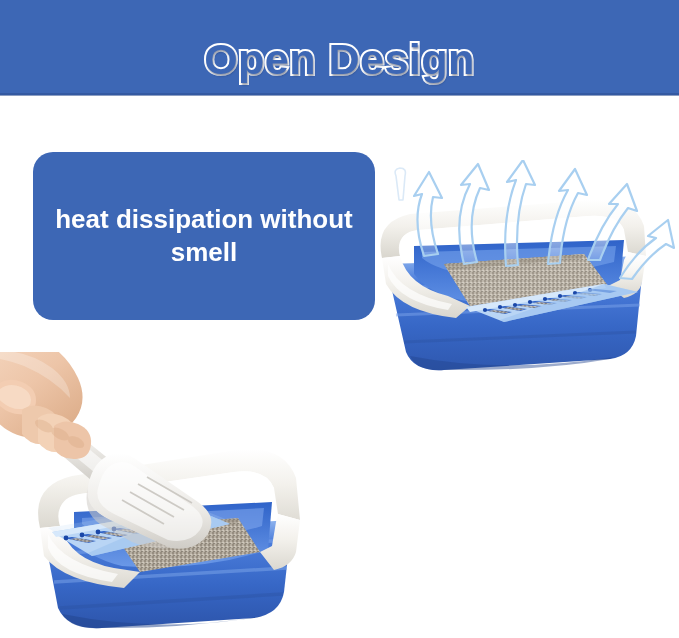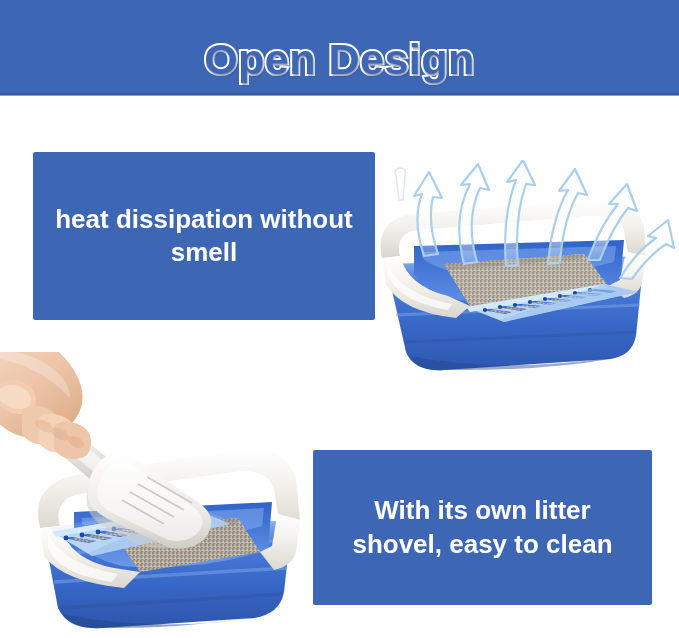--- a/index.html
+++ b/index.html
@@ -49,21 +49,21 @@
     -webkit-text-stroke: 4px #ffffff;
     paint-order: stroke fill;
     text-shadow: 1px 2px 2px rgba(20,35,70,.45);
     white-space: nowrap;
   }
 
   
   .callout {
     position: absolute;
     background: #3d67b5;
-    border-radius: 2px;
+    border-radius: 20px;
     color: #ffffff;
     display: flex;
     align-items: center;
     justify-content: center;
     text-align: center;
     font-weight: bold;
     line-height: 1.28;
     box-sizing: border-box;
     z-index: 6;
   }
@@ -384,17 +384,14 @@
           <ellipse cx="52" cy="74" rx="10" ry="5" transform="rotate(28 52 74)"></ellipse>
           <ellipse cx="68" cy="82" rx="10" ry="5" transform="rotate(28 68 82)"></ellipse>
           <ellipse cx="84" cy="90" rx="9" ry="5" transform="rotate(28 84 90)"></ellipse>
         </g>
 
         <path d="M-10 0 Q30 -6 60 16 Q78 30 78 46 Q60 26 32 14 Q6 4 -10 6 Z" fill="#ffffff" opacity=".25"></path>
       </g>
     </svg>
   </div>
 
-  <div id="callout-shovel" class="callout">
-    <span>With its own litter shovel, easy to clean</span>
-  </div>
 
 </div>
 
 </body></html>

